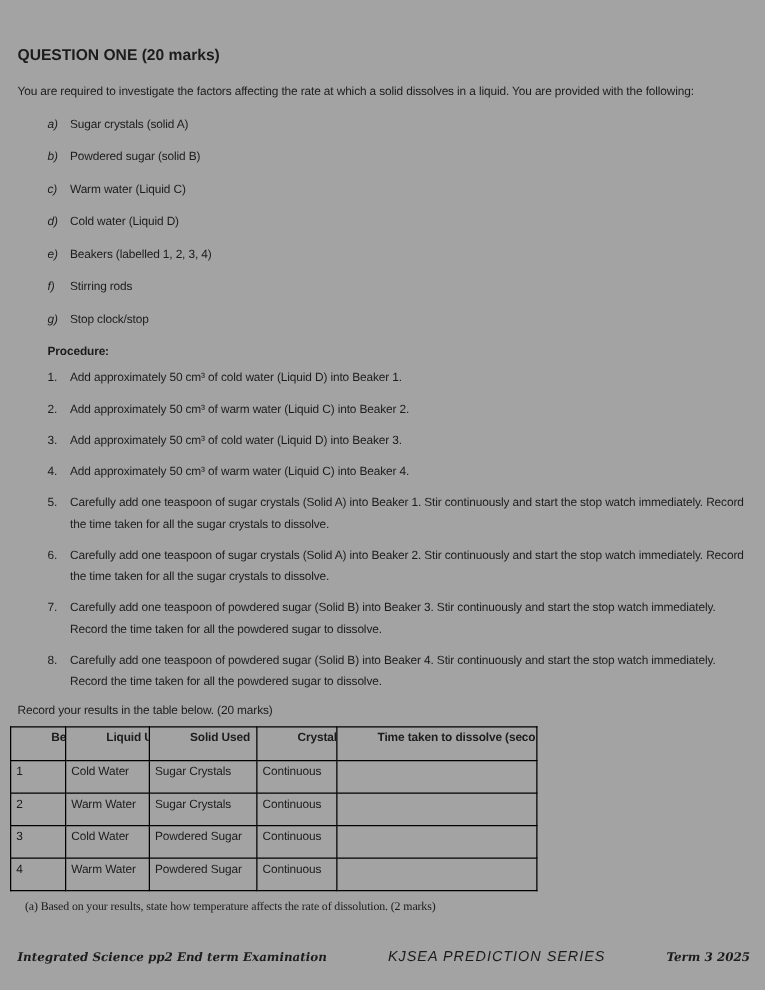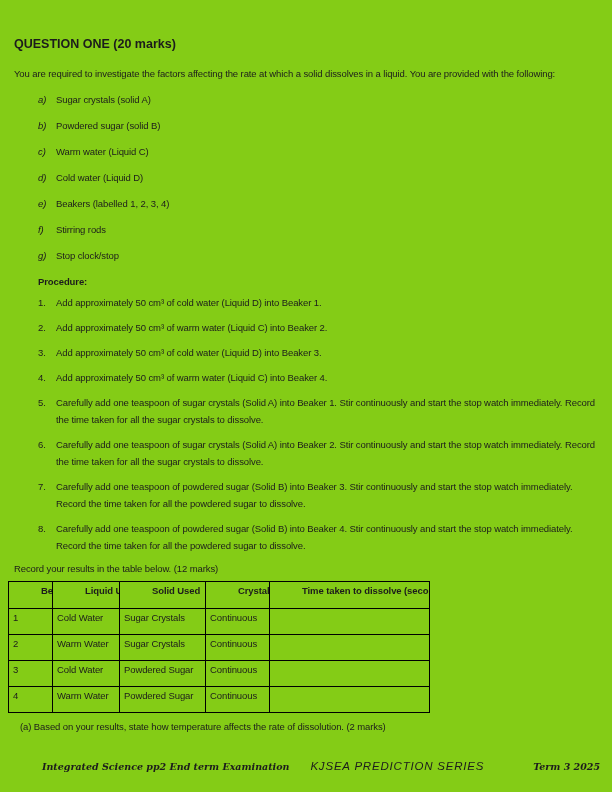--- a/index.html
+++ b/index.html
@@ -1,19 +1,19 @@
 <!DOCTYPE html>
 <html><head>
 <meta charset="utf-8">
 <style>
   html,body{margin:0;padding:0;background:#ffffff;}
   .page{
     position:relative;
     width:612px;height:792px;
-    background:#84cc16;
+    background:#a3a3a3;
     color:#1c1c1c;
     font-family:"Liberation Sans",sans-serif;
     font-size:9.5px;
     letter-spacing:-0.1px;
     box-sizing:border-box;
     padding:37px 10px 0 14px;
     overflow:hidden;
   }
   .title{
     font-size:12.5px;
@@ -45,35 +45,34 @@
     vertical-align:top;
     text-align:left;
     padding:3px 4px 0 4px;
     font-size:9.5px;
     overflow:hidden;
     white-space:nowrap;
   }
   table.results th{font-weight:bold;padding-left:32px;}
   table.results thead tr{height:27px;}
   table.results tbody tr{height:26px;}
-  .question-a{margin:7px 0 0 6px;line-height:13px;}
+  .question-a{margin:7px 0 0 6px;line-height:13px;font-family:Liberation Serif, serif;}
   .footer{
     position:absolute;
     left:14px;right:12px;top:760px;
     display:flex;
     justify-content:space-between;
     align-items:baseline;
   }
   .footer-fancy{
     font-family:"DejaVu Serif",serif;
     font-weight:bold;
     font-style:italic;
     font-size:9.5px;
     letter-spacing:0;
-    margin-left:28px;
   }
   .footer-center{
     font-family:"Liberation Sans",sans-serif;
     font-style:italic;
     font-size:11.5px;
     letter-spacing:0.8px;
   }
 </style>
 </head>
 <body>
@@ -162,21 +161,21 @@
         <span class="li-text">Carefully add one teaspoon of powdered sugar (Solid B) into Beaker 3. Stir continuously and start the stop watch immediately. Record the time taken for all the powdered sugar to dissolve.</span>
       </div>
 
       <div class="li step">
         <span class="li-label">8.</span>
         <span class="li-text">Carefully add one teaspoon of powdered sugar (Solid B) into Beaker 4. Stir continuously and start the stop watch immediately. Record the time taken for all the powdered sugar to dissolve.</span>
       </div>
 
   </div>
 
-  <p class="record-note">Record your results in the table below. (12 marks)</p>
+  <p class="record-note">Record your results in the table below. (20 marks)</p>
 
   <table class="results">
     <colgroup>
       <col style="width:44px">
       <col style="width:67px">
       <col style="width:86px">
       <col style="width:64px">
       <col style="width:160px">
     </colgroup>
     <thead>

